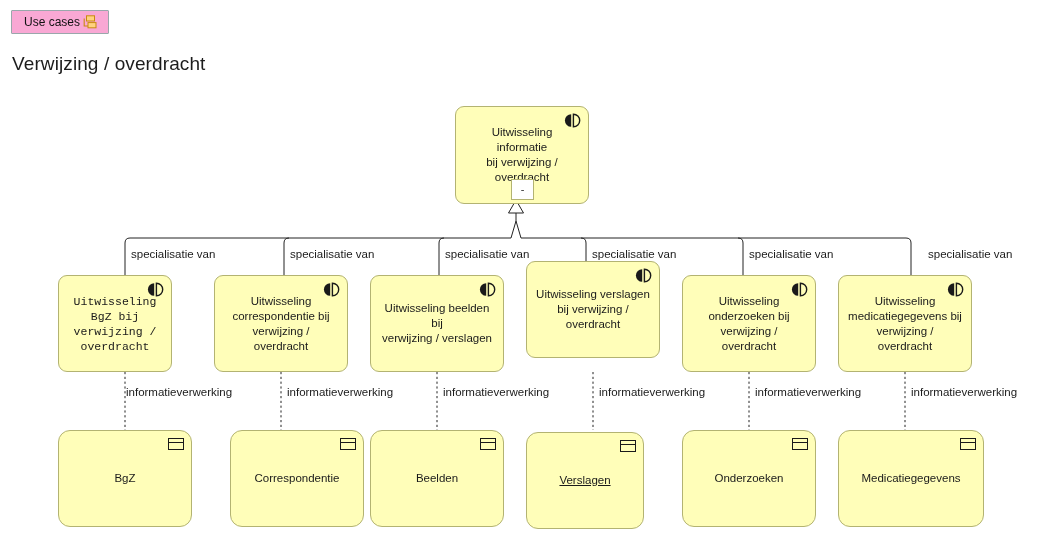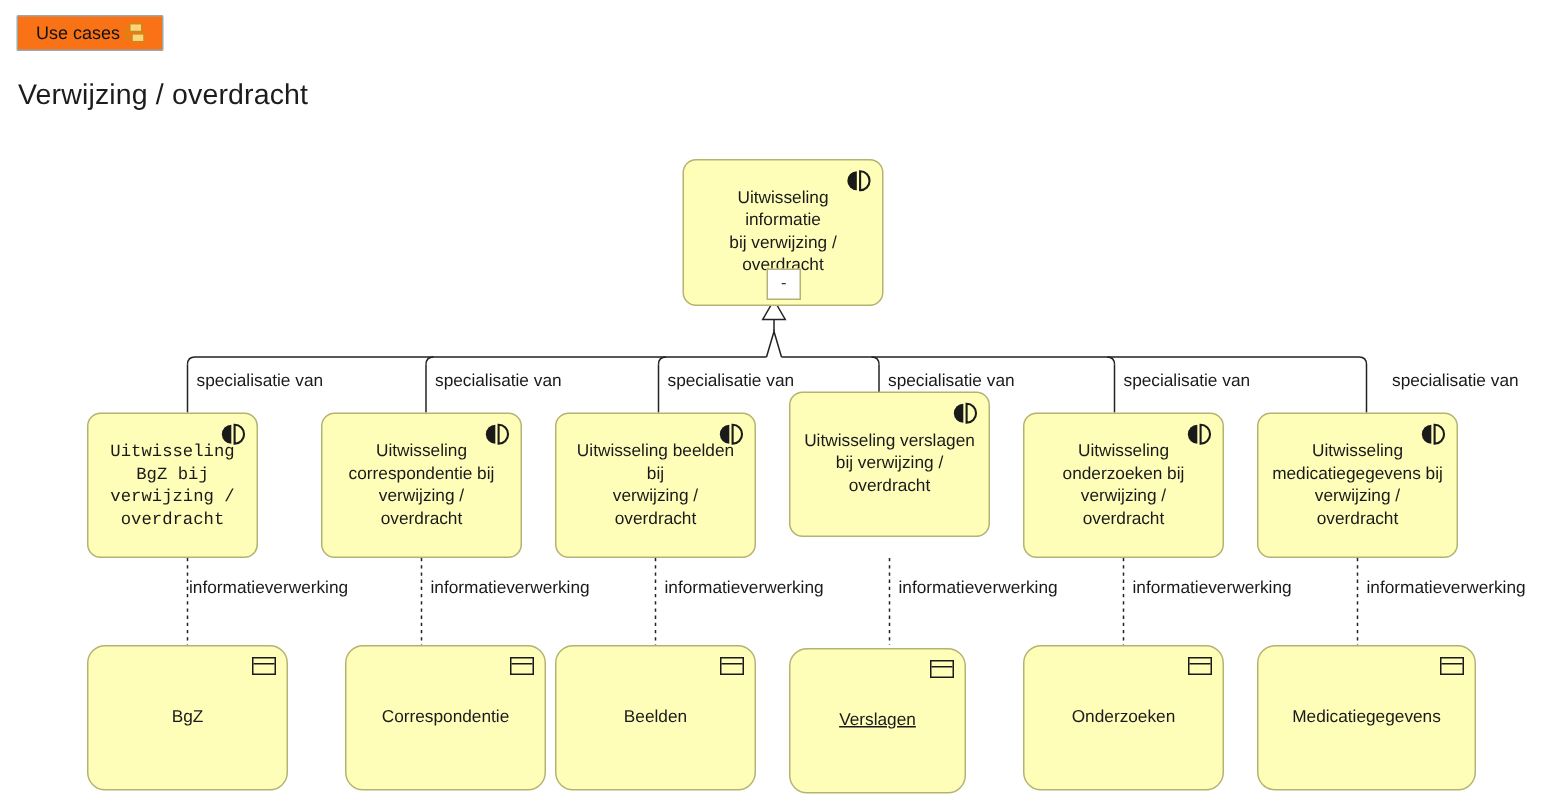--- a/index.html
+++ b/index.html
@@ -28,21 +28,21 @@
   #tab-usecases {
     position: absolute;
     left: 11px;
     top: 10px;
     height: 24px;
     box-sizing: border-box;
     display: flex;
     align-items: center;
     gap: 3px;
     padding: 0 10px 0 12px;
-    background: #f97316;
+    background: #f9a8d4;
     border: 1px solid #9aa7ab;
     border-radius: 1px;
     font-size: 12px;
     color: #111111;
     white-space: nowrap;
     cursor: default;
   }
   .tab-label { line-height: 1; }
   .usecase-icon {
     display: inline-block;
@@ -248,21 +248,21 @@
   </div>
 
   <div class="node process" style="left:370px; top:275px; width:134px; height:97px;">
     <span class="icon-interaction">
       <svg width="17" height="15" viewBox="0 0 17 15" xmlns="http://www.w3.org/2000/svg">
         <path d="M7.2 1.2 A6.3 6.3 0 0 0 7.2 13.8 Z" fill="#1a1a1a"></path>
         <path d="M9.4 1.2 A6.3 6.3 0 0 1 9.4 13.8 Z" fill="none" stroke="#1a1a1a" stroke-width="1.4"></path>
       </svg>
     </span>
     <span class="node-label">Uitwisseling beelden bij
-verwijzing / overdracht</span>
+verwijzing / verslagen</span>
   </div>
 
   <div class="node process" style="left:526px; top:261px; width:134px; height:97px;">
     <span class="icon-interaction">
       <svg width="17" height="15" viewBox="0 0 17 15" xmlns="http://www.w3.org/2000/svg">
         <path d="M7.2 1.2 A6.3 6.3 0 0 0 7.2 13.8 Z" fill="#1a1a1a"></path>
         <path d="M9.4 1.2 A6.3 6.3 0 0 1 9.4 13.8 Z" fill="none" stroke="#1a1a1a" stroke-width="1.4"></path>
       </svg>
     </span>
     <span class="node-label">Uitwisseling verslagen

